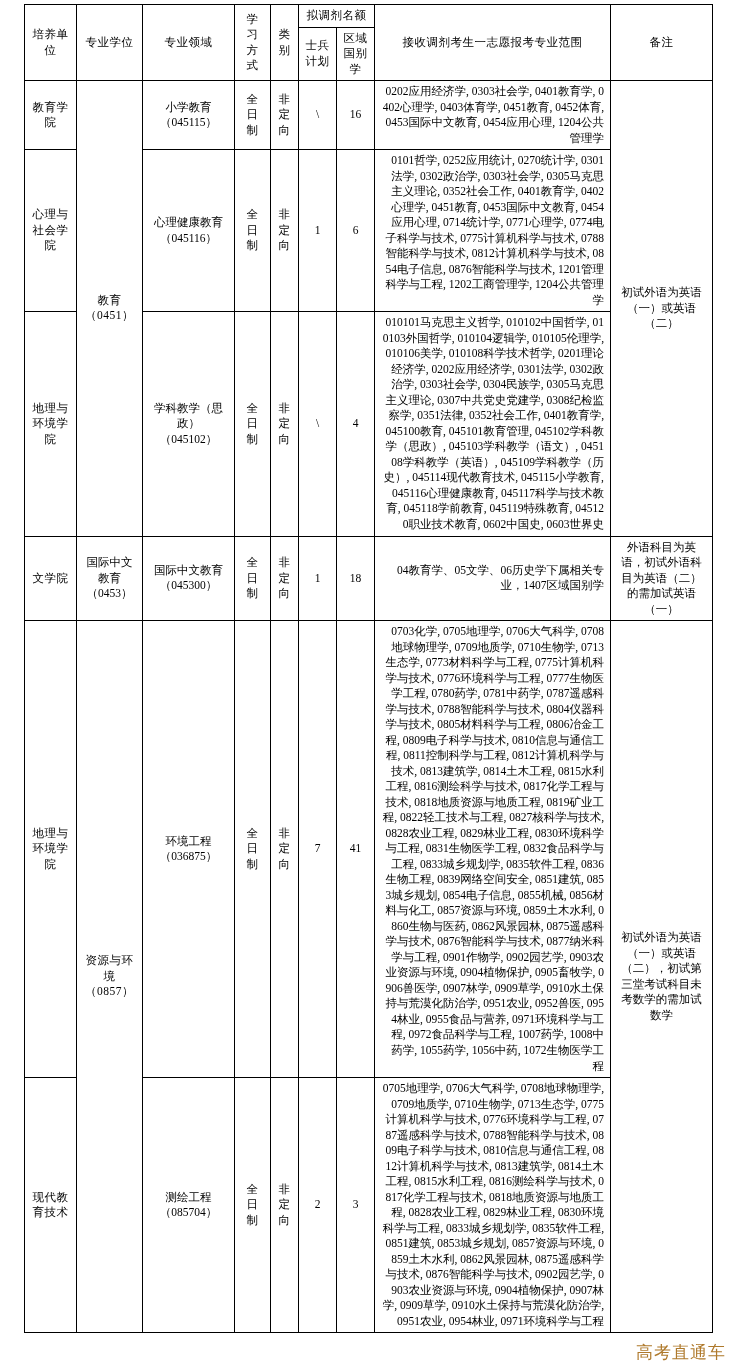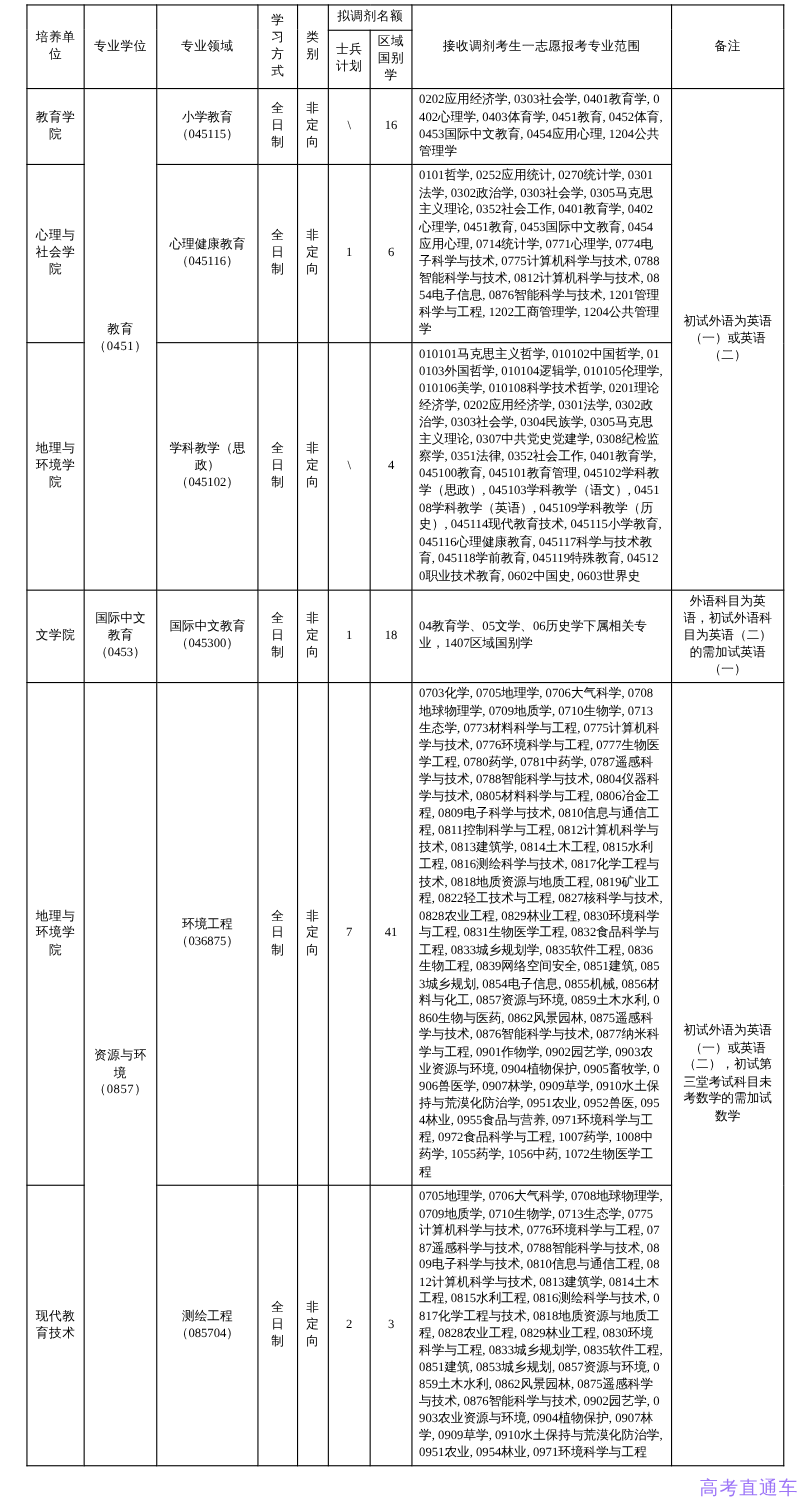--- a/index.html
+++ b/index.html
@@ -57,21 +57,21 @@
   col.c-scope     { width: 236px; }
   col.c-remark    { width: 102px; }
 
   .center { text-align: center; }
   .vtext {
     text-align: center;
     line-height: 1.3;
     letter-spacing: 0.5px;
   }
   .scope {
-    text-align: left;
+    text-align: right;
     line-height: 1.5;
     font-size: 11px;
     padding: 5px 6px;
     word-break: break-all;
   }
   .remark {
     text-align: center;
     line-height: 1.55;
     font-size: 11px;
     padding: 4px 5px;
@@ -80,21 +80,21 @@
   .num { font-size: 13px; }
   .slash { font-size: 14px; }
 
   
   .watermark {
     position: absolute;
     right: 10px;
     bottom: 8px;
     font-family: "Liberation Sans", sans-serif;
     font-size: 17px;
-    color: #8b5cf6;
+    color: #a16207;
     letter-spacing: 1px;
     opacity: 0.85;
     pointer-events: none;
   }
 </style>
 </head>
 <body>
 
 <div class="sheet">
 

